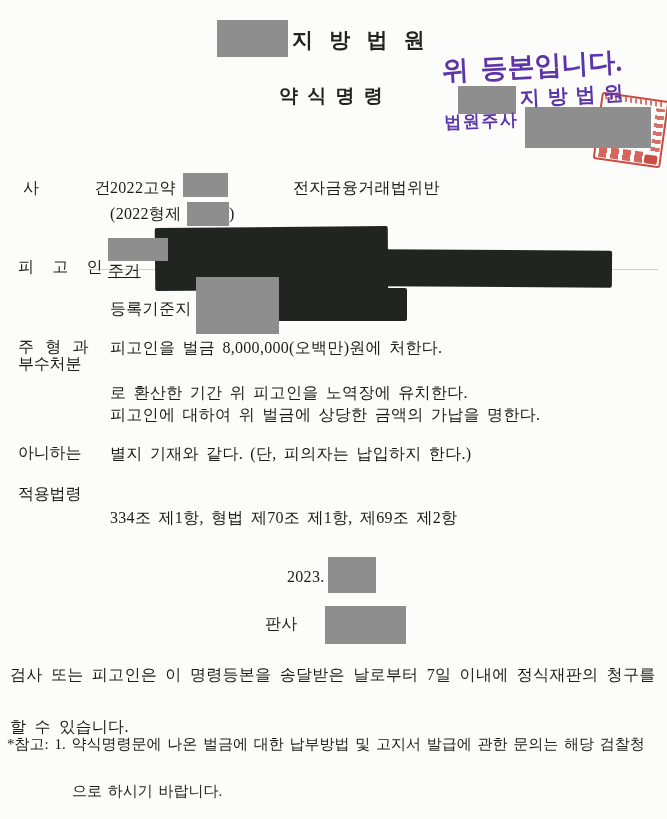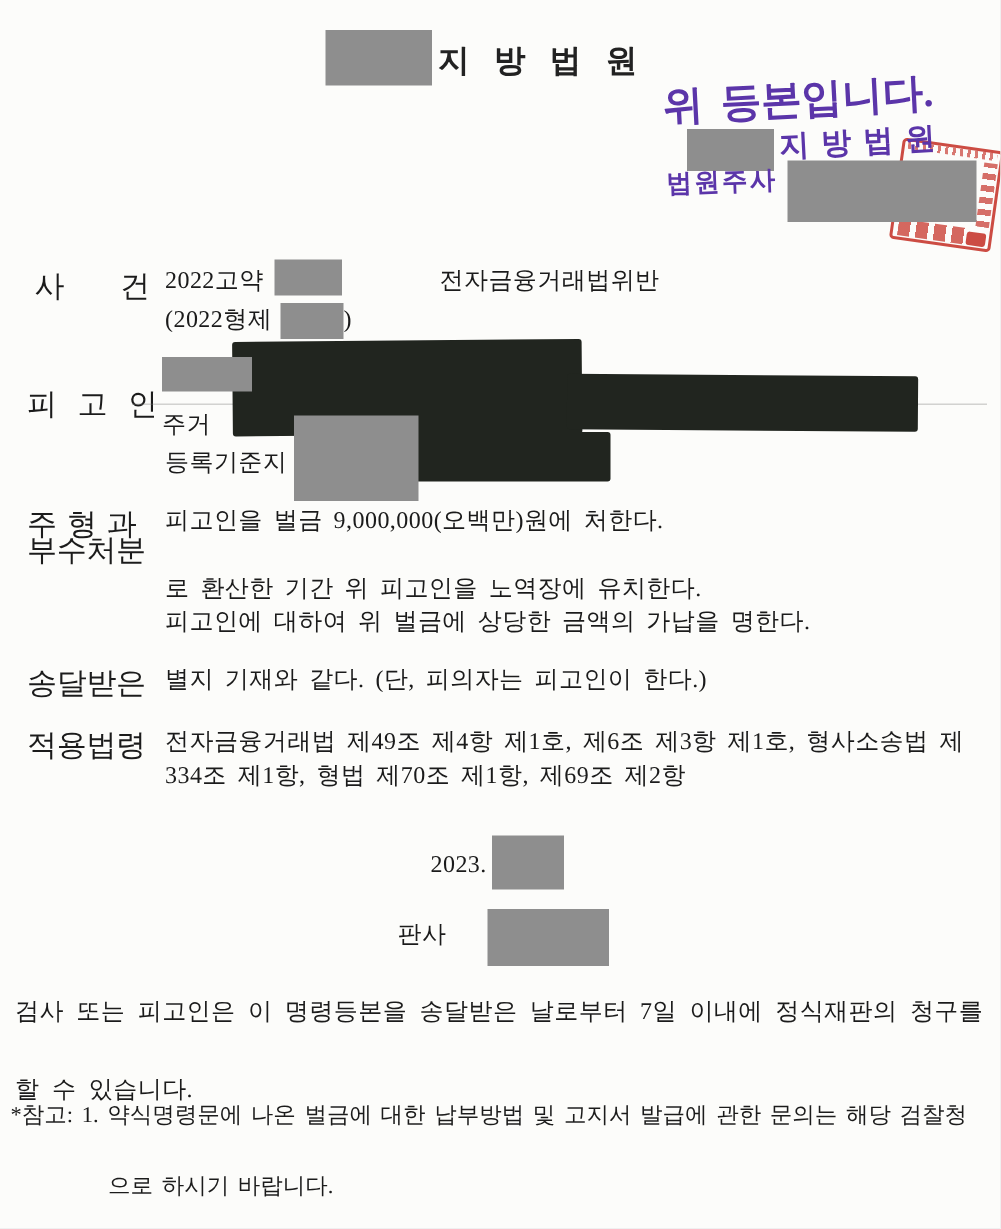--- a/index.html
+++ b/index.html
@@ -13,21 +13,21 @@
   
   .court-heading{font-size:21px;font-weight:bold;word-spacing:9px;letter-spacing:1px;color:#222;}
   .doc-title{font-size:19px;font-weight:bold;word-spacing:2.5px;letter-spacing:1px;color:#222;}
   
   .purple{color:#5b35a9;font-weight:bold;}
   .stamp1{font-size:27px;word-spacing:5px;transform:rotate(-3deg);transform-origin:left top;z-index:6;}
   .stamp2{font-size:20px;word-spacing:3px;transform:rotate(-3deg);transform-origin:left top;z-index:6;}
   .stamp3{font-size:17px;letter-spacing:1.5px;transform:rotate(-2deg);transform-origin:left top;z-index:6;}
   
   .t16{font-size:16px;word-spacing:3px;letter-spacing:.3px;}
-  .lbl{font-size:20px;letter-spacing:-.2px;}
+  .lbl{font-size:16px;letter-spacing:-.2px;font-family:Liberation Mono, monospace;}
   .fs13{font-size:15px;word-spacing:2px;}
   
   .redact-g{position:absolute;background:#8e8e8e;z-index:4;}
   .redact-b{position:absolute;background:#21251f;z-index:2;border-radius:2px;}
   
   .seal{position:absolute;left:597px;top:96px;width:64px;height:64px;
         border:2px solid #c7392f;border-radius:3px;transform:rotate(8deg);
         z-index:1;opacity:.9;}
   .seal-top{position:absolute;left:2px;right:2px;top:0;height:5px;
         background:repeating-linear-gradient(90deg,rgba(199,57,47,.75) 0 2px,transparent 2px 5px);}
@@ -43,20 +43,21 @@
 </style>
 </head>
 <body>
 
 <div class="page">
 
   <div class="scanline"></div>
 
   <div class="redact-g" style="left:217px;top:20px;width:71px;height:37px;"></div>
   <div class="t court-heading" style="left:292px;top:28px;">지 방 법 원</div>
+  <div class="t doc-title" style="left:279px;top:85px;">약 식 명 령</div>
 
   <div class="seal">
     <div class="seal-top"></div>
     <div class="seal-col"></div>
     <div class="seal-bottom"></div>
     <div class="seal-blob"></div>
   </div>
 
   <div class="t purple stamp1" style="left:441px;top:56px;">위 등본입니다.</div>
   <div class="redact-g" style="left:458px;top:86px;width:58px;height:28px;"></div>
@@ -71,35 +72,34 @@
   <div class="t t16" style="left:110px;top:205px;">(2022형제</div>
   <div class="redact-g" style="left:187px;top:202px;width:42px;height:24px;"></div>
   <div class="t t16" style="left:229px;top:205px;">)</div>
 
   <div class="redact-b" style="left:155px;top:227px;width:233px;height:63px;transform:rotate(-0.5deg);"></div>
   <div class="redact-b" style="left:378px;top:250px;width:234px;height:37px;transform:rotate(0.4deg);"></div>
   <div class="redact-b" style="left:200px;top:288px;width:207px;height:33px;"></div>
 
   <div class="t lbl" style="left:18px;top:243px;word-spacing:9px;margin-top:16px;">피 고 인</div>
   <div class="redact-g" style="left:108px;top:238px;width:60px;height:23px;"></div>
-  <div class="t t16" style="left:108px;top:275px;">주거</div>
+  <div class="t t16" style="left:108px;top:262px;text-decoration:underline;">주거</div>
   <div class="t t16" style="left:110px;top:300px;">등록기준지</div>
   <div class="redact-g" style="left:196px;top:277px;width:83px;height:57px;"></div>
 
   <div class="t lbl" style="left:18px;top:339px;word-spacing:2px;">주 형 과</div>
   <div class="t lbl" style="left:18px;top:356px;">부수처분</div>
-  <div class="t t16" style="left:110px;top:339px;">피고인을 벌금 9,000,000(오백만)원에 처한다.</div>
+  <div class="t t16" style="left:110px;top:339px;">피고인을 벌금 8,000,000(오백만)원에 처한다.</div>
   <div class="t t16" style="left:110px;top:406px;">피고인에 대하여 위 벌금에 상당한 금액의 가납을 명한다.</div>
   <div class="t t16" style="left:110px;top:384px;">로 환산한 기간 위 피고인을 노역장에 유치한다.</div>
 
-  <div class="t lbl" style="left:18px;top:445px;">송달받은</div>
-  <div class="t t16" style="left:110px;top:445px;">별지 기재와 같다. (단, 피의자는 피고인이 한다.)</div>
+  <div class="t lbl" style="left:18px;top:445px;">아니하는</div>
+  <div class="t t16" style="left:110px;top:445px;">별지 기재와 같다. (단, 피의자는 납입하지 한다.)</div>
 
   <div class="t lbl" style="left:18px;top:486px;">적용법령</div>
-  <div class="t t16" style="left:110px;top:486px;">전자금융거래법 제49조 제4항 제1호, 제6조 제3항 제1호, 형사소송법 제</div>
   <div class="t t16" style="left:110px;top:509px;">334조 제1항, 형법 제70조 제1항, 제69조 제2항</div>
 
   <div class="t t16" style="left:287px;top:568px;">2023.</div>
   <div class="redact-g" style="left:328px;top:557px;width:48px;height:36px;"></div>
   <div class="t t16" style="left:265px;top:615px;">판사</div>
   <div class="redact-g" style="left:325px;top:606px;width:81px;height:38px;"></div>
 
   <div class="t t16" style="left:10px;top:666px;word-spacing:4px;">검사 또는 피고인은 이 명령등본을 송달받은 날로부터 7일 이내에 정식재판의 청구를</div>
   <div class="t t16" style="left:10px;top:691px;word-spacing:4px;margin-top:27px;">할 수 있습니다.</div>
 

